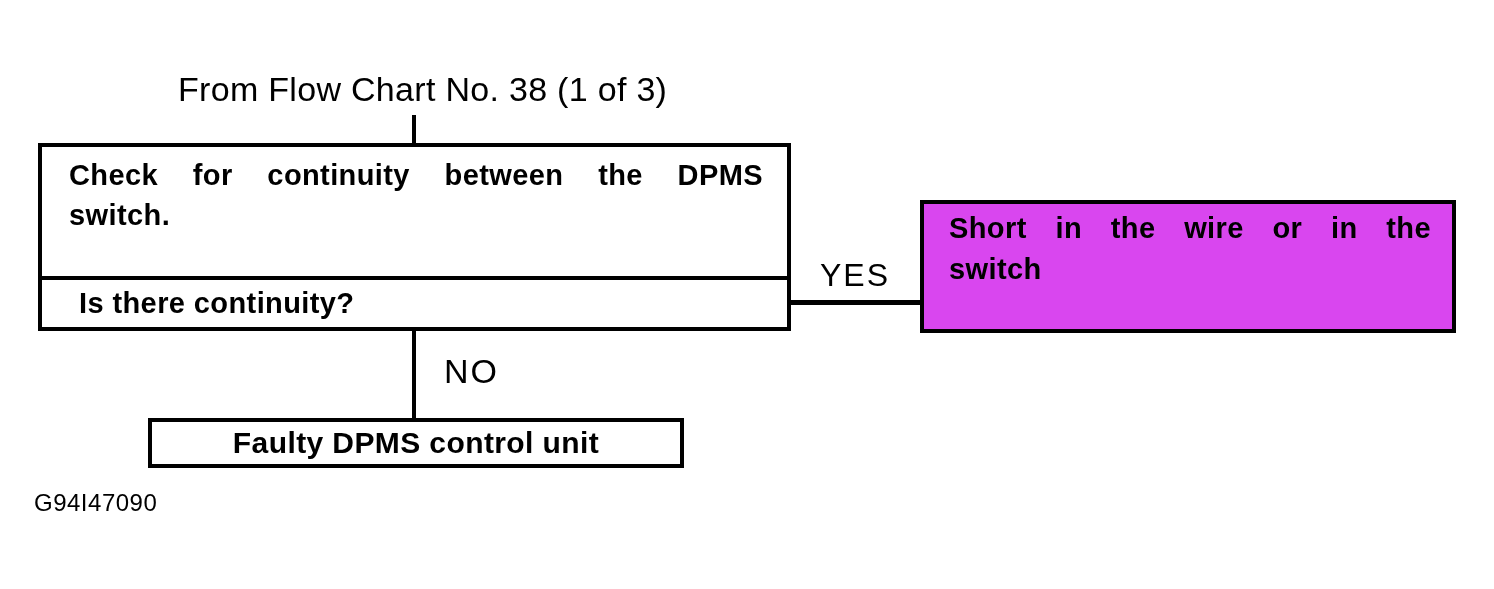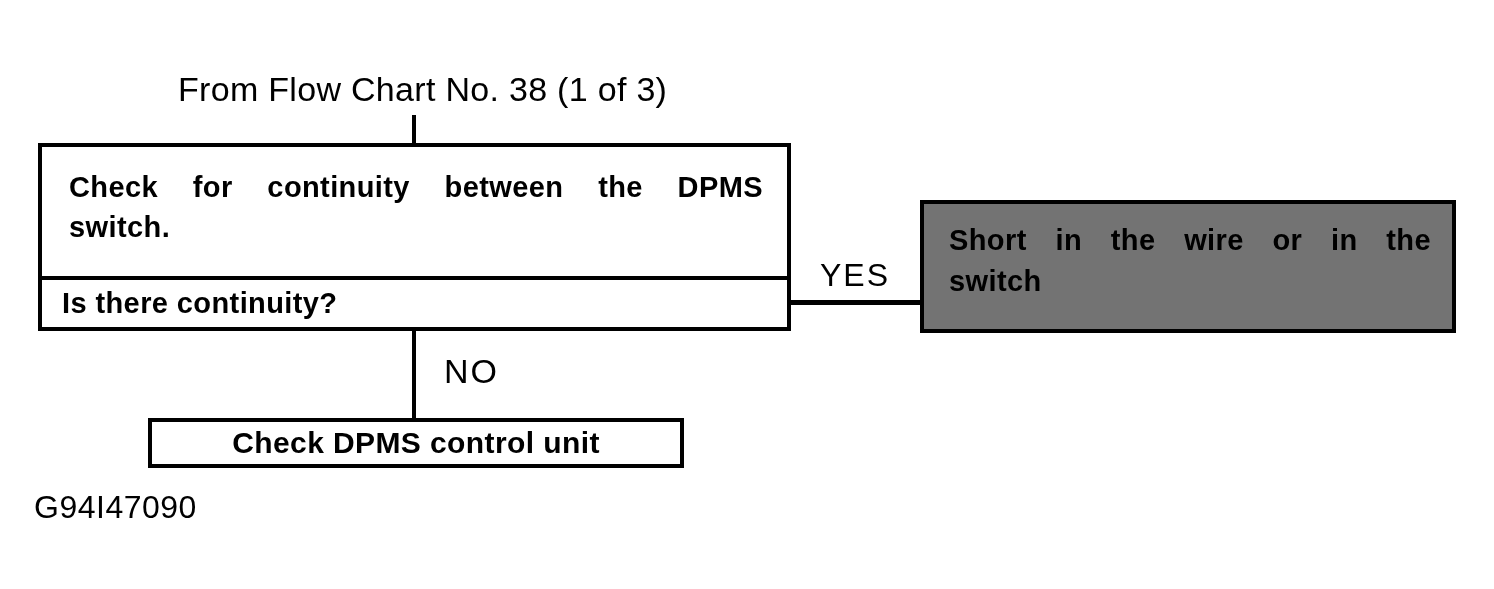--- a/index.html
+++ b/index.html
@@ -54,50 +54,49 @@
     font-size: 29px;
     font-weight: 700;
     line-height: 40px;
     letter-spacing: 0.4px;
     white-space: nowrap;
   }
   .just {
     white-space: normal;
     text-align: justify;
     text-align-last: justify;
-    margin-top: 12px;
   }
   .question {
     border-top: 4px solid #000000;
     height: 51px;
     box-sizing: border-box;
     display: flex;
     align-items: center;
-    padding-left: 20px;
+    padding-left: 37px;
     font-size: 29px;
     font-weight: 700;
     letter-spacing: 0.4px;
   }
 
   .branch-label {
     font-weight: 400;
     letter-spacing: 2px;
     white-space: nowrap;
   }
   .yes-label { left: 820px; top: 257px; font-size: 32px; }
   .no-label  { left: 444px; top: 352px; font-size: 34px; text-align: right; }
 
   .short-box {
     left: 920px;
     top: 200px;
     width: 536px;
     height: 133px;
     border: 4px solid #000000;
     box-sizing: border-box;
-    background: #737373;
+    background: #d946ef;
     padding: 4px 21px 0 25px;
   }
   .short-box .bline { line-height: 41px; }
 
   .faulty-box {
     left: 148px;
     top: 418px;
     width: 536px;
     height: 50px;
     border: 4px solid #000000;
@@ -108,21 +107,21 @@
     justify-content: center;
     font-size: 30px;
     font-weight: 700;
     letter-spacing: 0.4px;
     white-space: nowrap;
   }
 
   .figure-id {
     left: 34px;
     top: 489px;
-    font-size: 32px;
+    font-size: 24px;
     font-weight: 400;
     letter-spacing: 0.5px;
     white-space: nowrap;
   }
 </style>
 </head>
 <body>
 
 <div class="canvas">
 
@@ -145,18 +144,18 @@
   <div class="abs short-box">
     <div class="bline just">Short in the wire or in the</div>
     <div class="bline">switch</div>
   </div>
 
   <div class="abs vline no"></div>
 
   <div class="abs branch-label no-label">NO</div>
 
   <div class="abs faulty-box">
-    <span>Check DPMS control unit</span>
+    <span>Faulty DPMS control unit</span>
   </div>
 
   <div class="abs figure-id">G94I47090</div>
 
 </div>
 
 </body></html>

